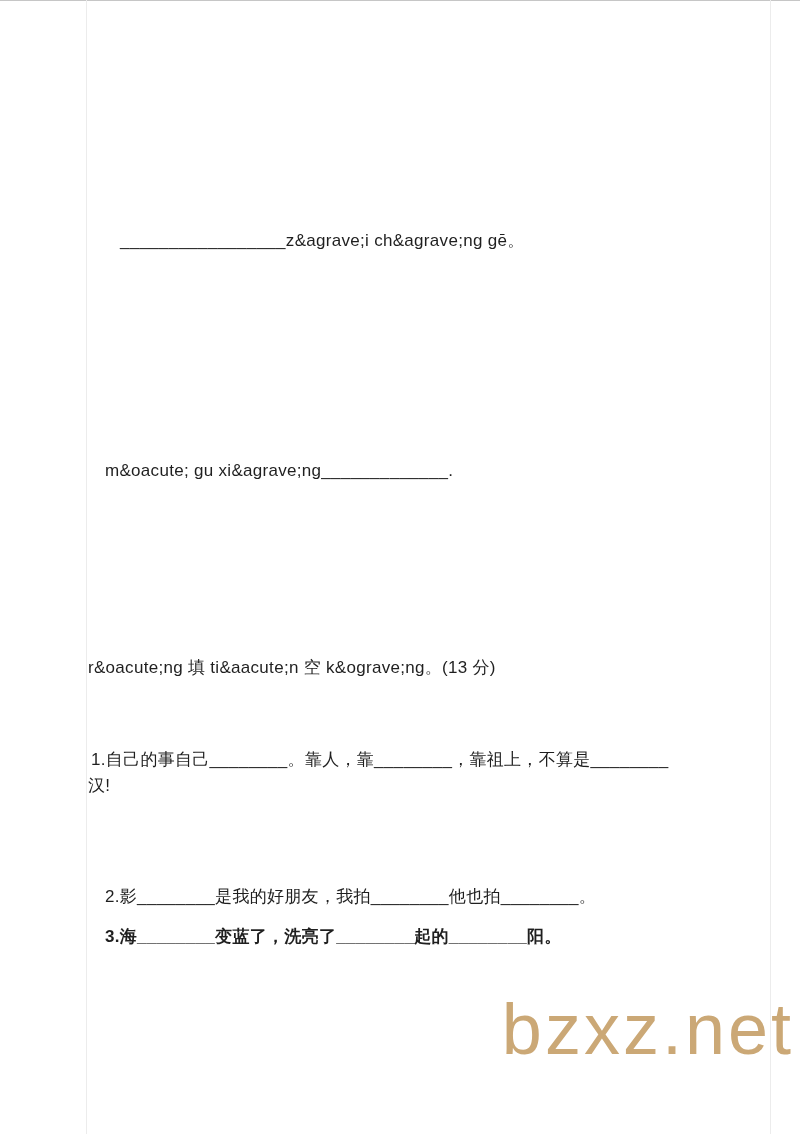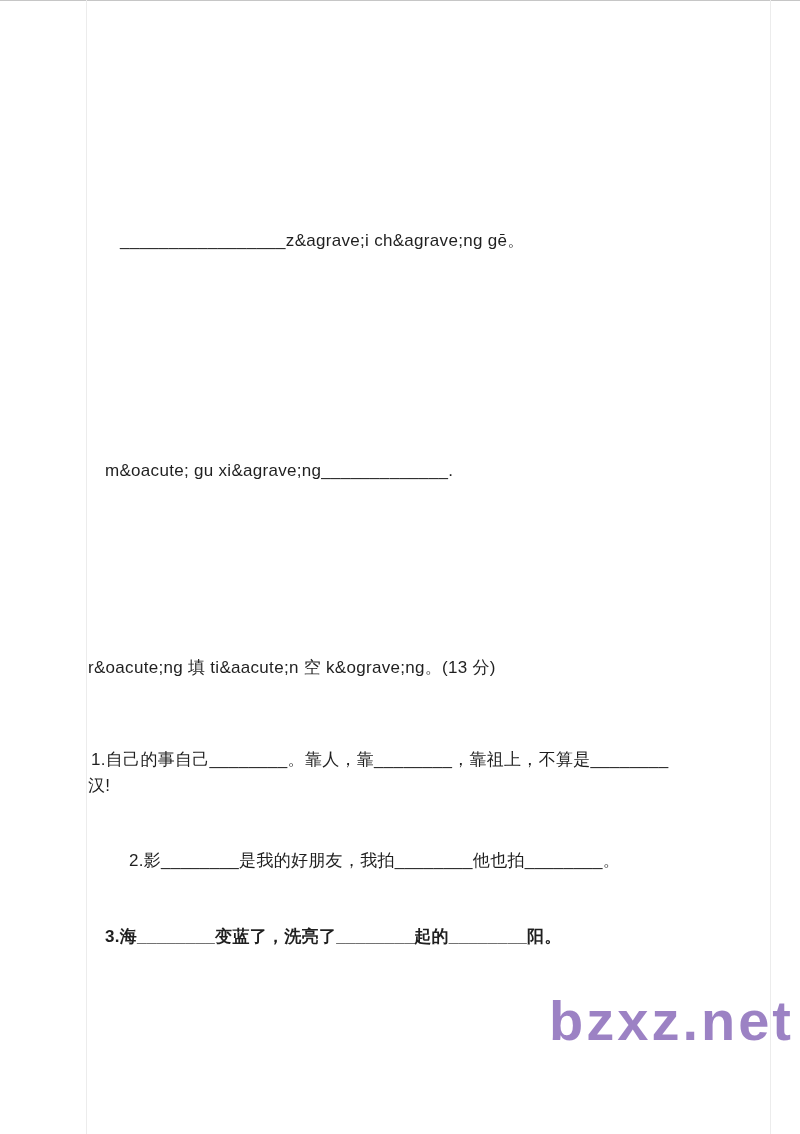--- a/index.html
+++ b/index.html
@@ -31,33 +31,33 @@
   }
   
   .l-pinyin1{top:229px;left:120px;}
   .l-pinyin2{top:459px;left:105px;}
   
   .l-sec1{top:620px;left:105px;}
   .l-sec2{top:656px;left:88px;text-align:center;}
   
   .l-it1a{top:735px;left:91px;margin-top:13px;}
   .l-it1b{top:774px;left:88px;}
-  .l-it2{top:849px;left:105px;margin-left:24px;}
+  .l-it2{top:885px;left:105px;}
   .l-it3{top:925px;left:105px;font-weight:bold;}
   .l-it4{top:1004px;left:105px;}
   .watermark{
     position:absolute;
     top:988px;
     right:6px;
     z-index:1;
     font-family:"Liberation Sans","DejaVu Sans",sans-serif;
-    font-size:56px;
-    font-weight:bold;
+    font-size:72px;
+    font-weight:normal;
     letter-spacing:3px;
-    color:#4c1d95;
+    color:#a16207;
     opacity:0.55;
     white-space:pre;
   }
 </style>
 </head>
 <body>
 
 <div class="page">
 
   <div class="border-top"></div>

